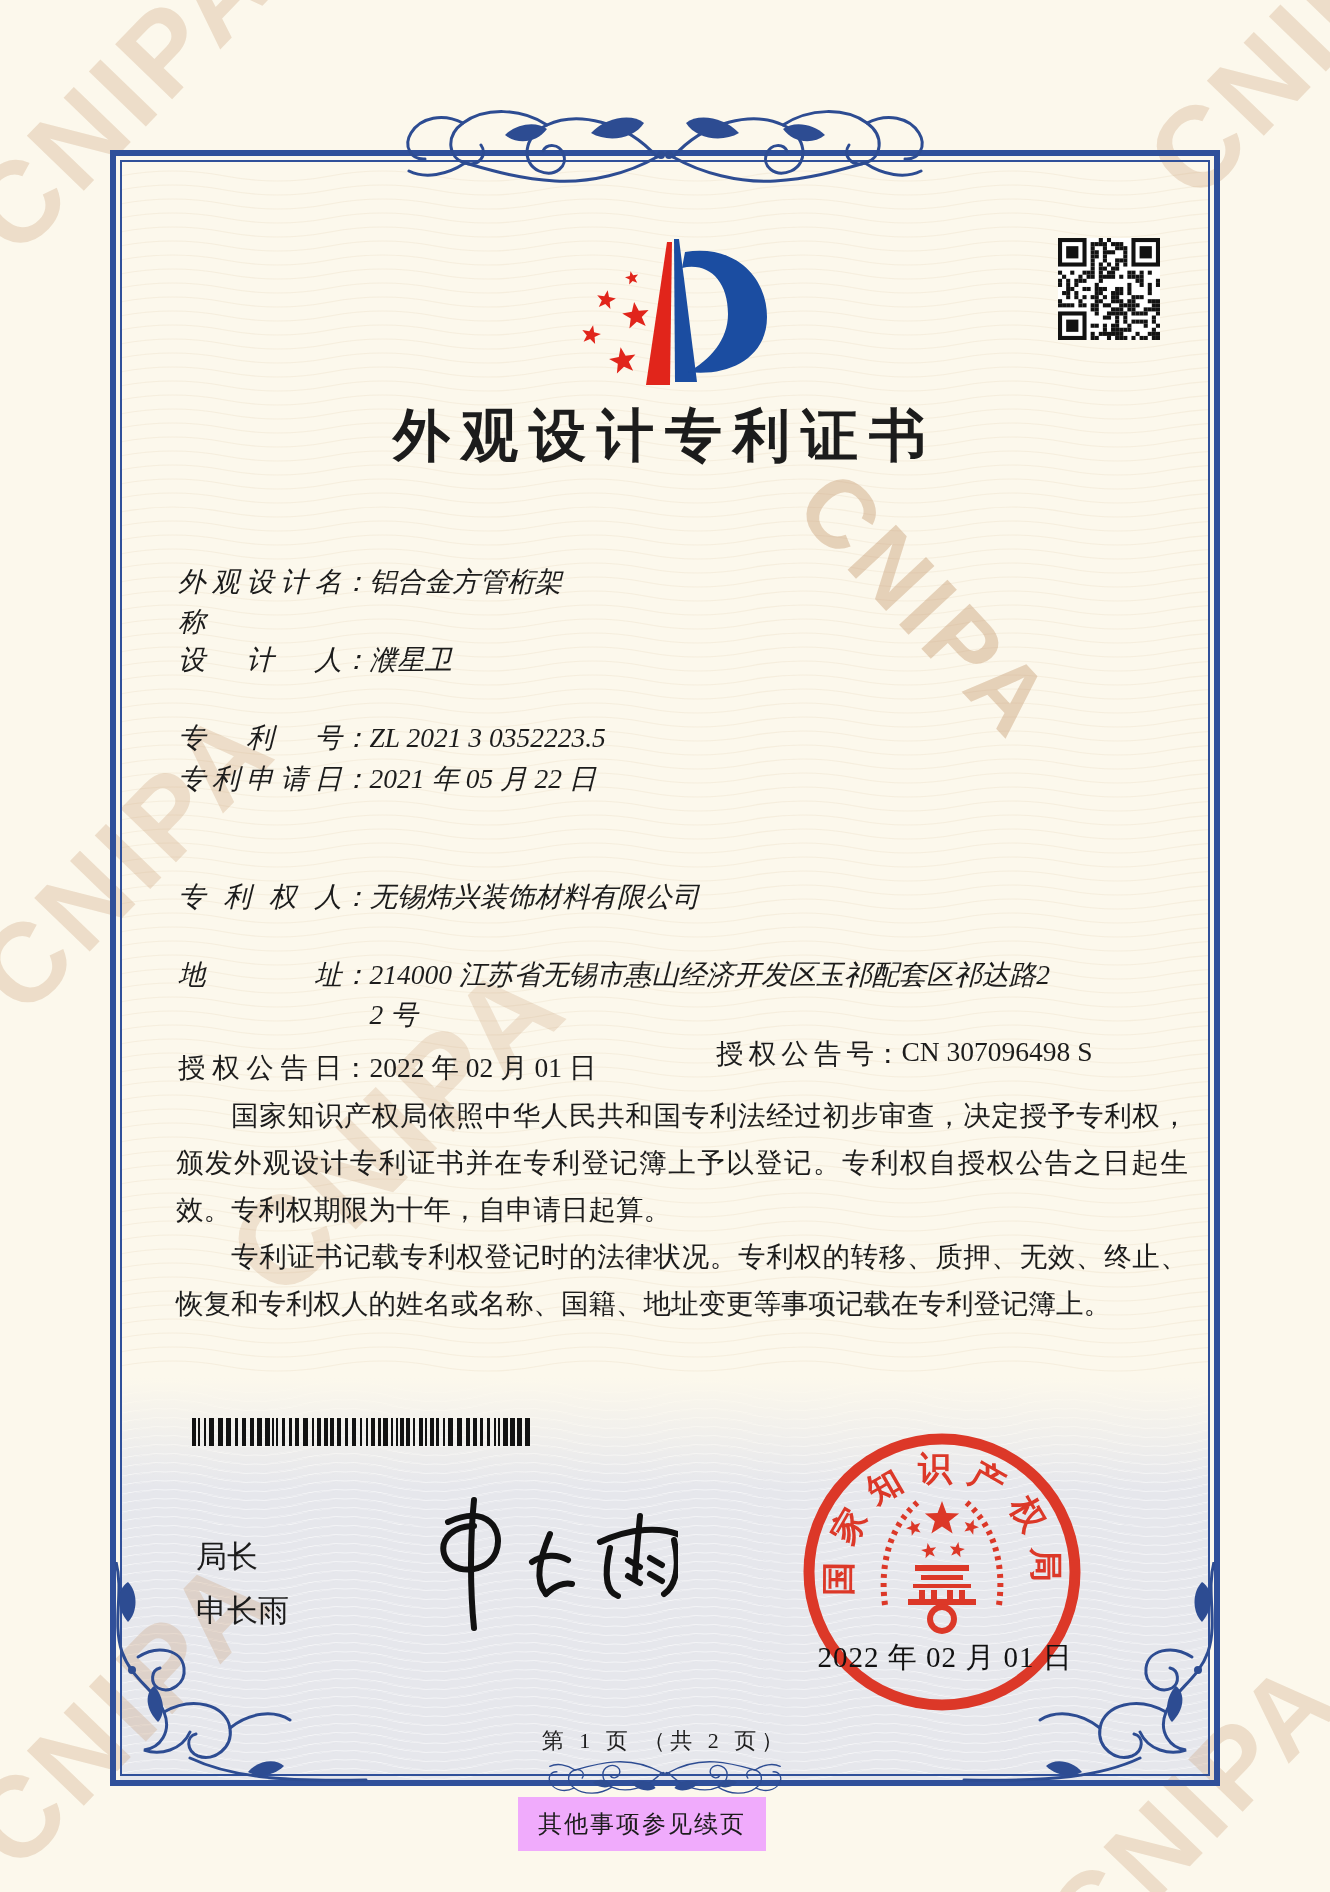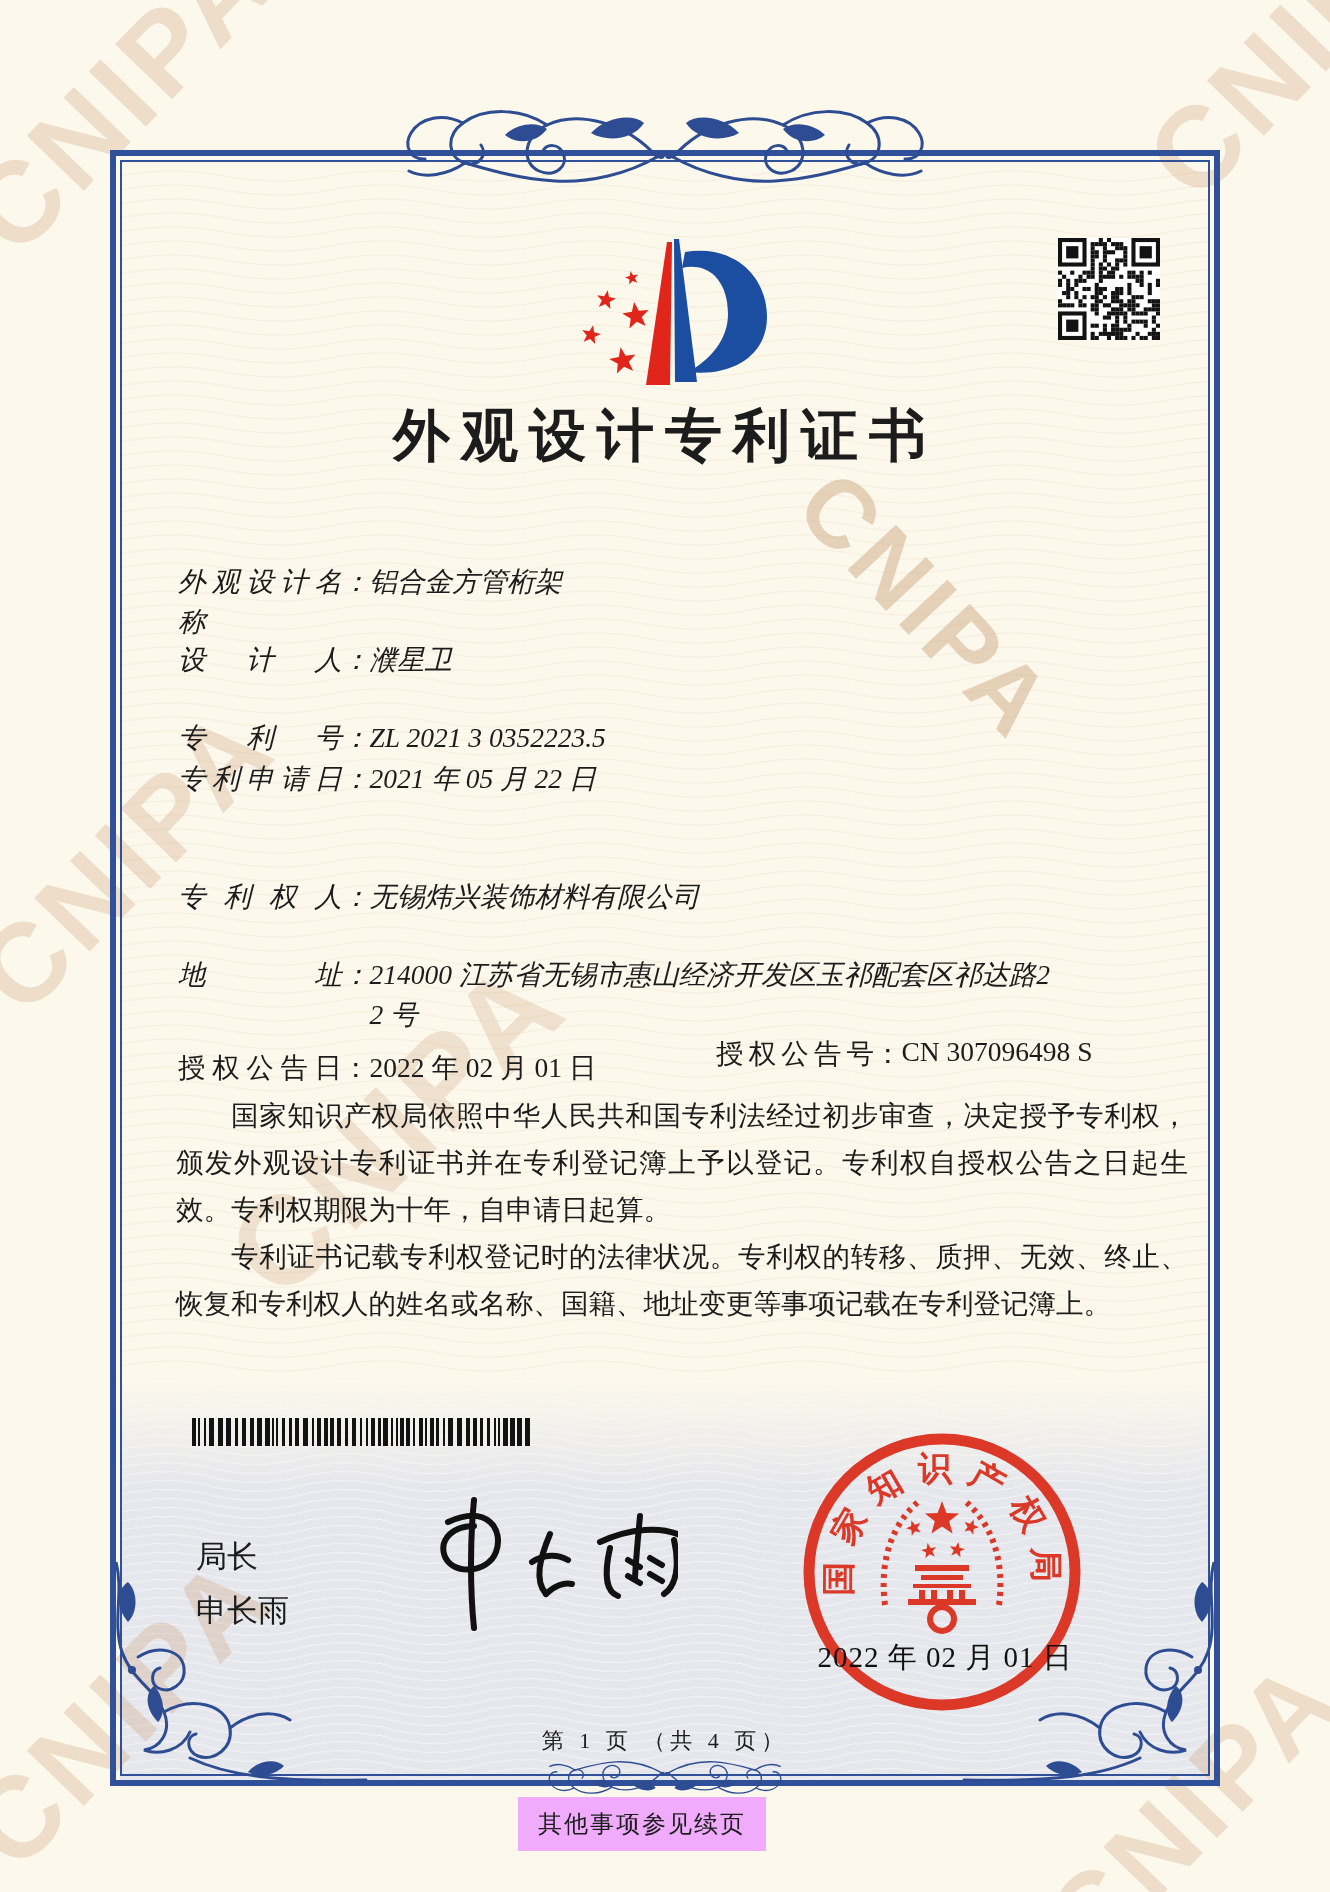--- a/index.html
+++ b/index.html
@@ -663,16 +663,16 @@
     </g>
     <defs>
       <path id="seal-arc" d="M56.1,168.8 A92,92 0 1 1 233.9,168.8" fill="none"></path>
     </defs>
     <text font-size="34" font-weight="bold" fill="#dc2f1e" letter-spacing="14" font-family="Liberation Serif, DejaVu Serif, serif">
       <textPath href="#seal-arc" startOffset="50%" text-anchor="middle">国家知识产权局</textPath>
     </text>
   </svg>
   <div class="seal-date">2022 年 02 月 01 日</div>
 
-  <div class="page-num">第 1 页 （共 4 页）</div>
+  <div class="page-num">第 1 页 （共 2 页）</div>
   <div class="note-strip">其他事项参见续页</div>
 
 </div>
 
 </body></html>

